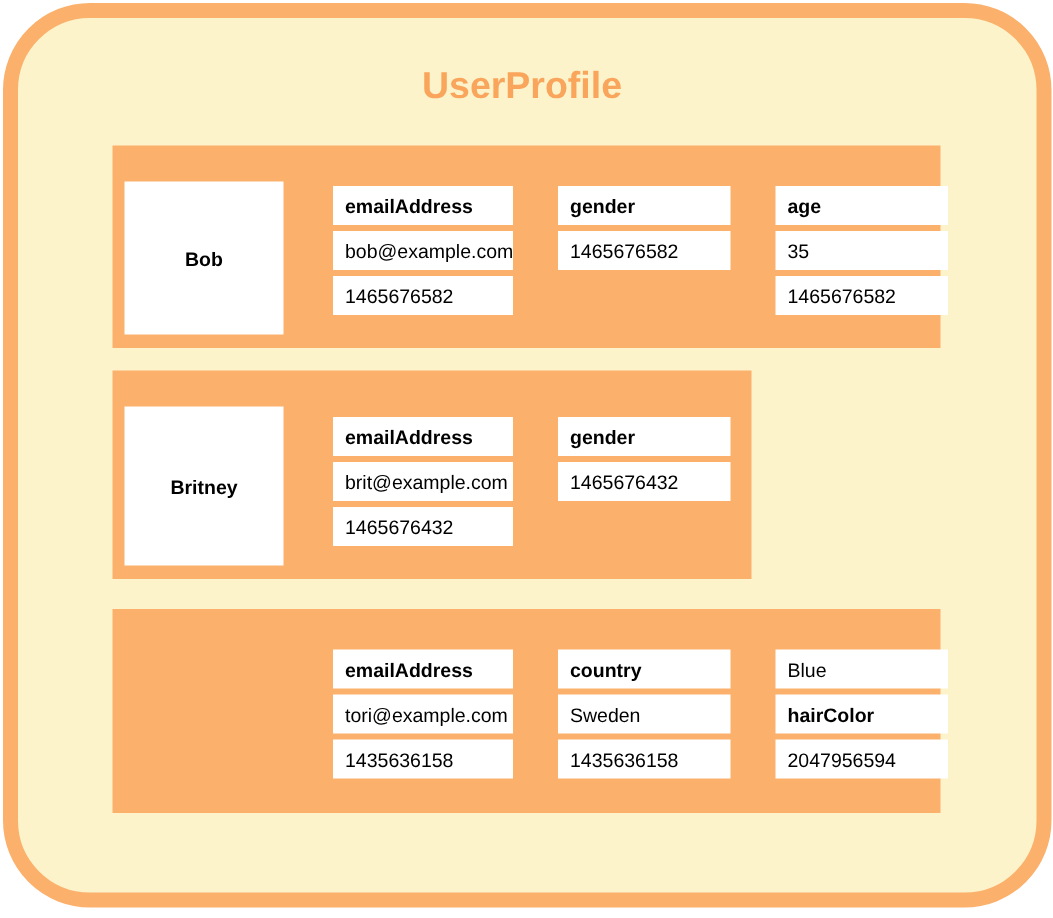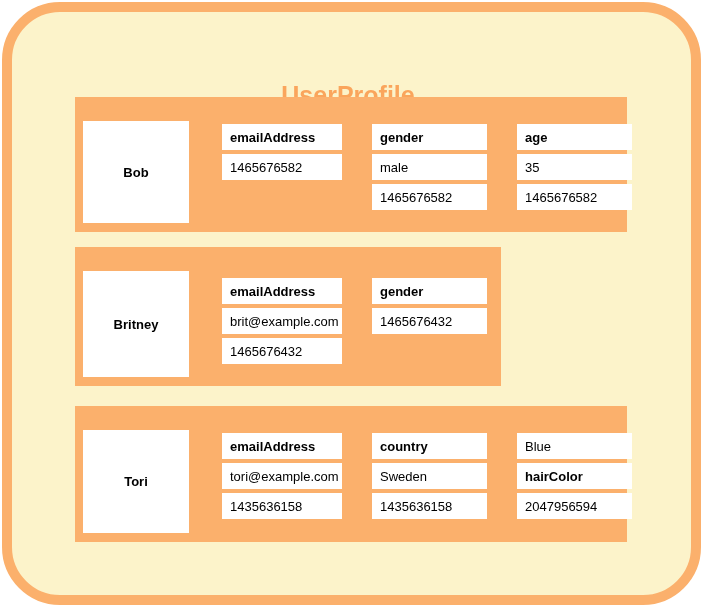--- a/index.html
+++ b/index.html
@@ -29,21 +29,20 @@
   .title {
     position: absolute;
     left: 0;
     top: 31px;
     width: 672px;
     text-align: center;
     font-size: 25px;
     font-weight: bold;
     color: #faa55c;
     letter-spacing: 0px;
-    margin-top: 38px;
   }
   .row-block {
     position: absolute;
     left: 75px;
     background: #fbb06c;
   }
   .row-bob     { top: 97px;  width: 552px; height: 135px; }
   .row-britney { top: 247px; width: 426px; height: 139px; }
   .row-tori    { top: 406px; width: 552px; height: 136px; }
   .key-cell {
@@ -97,25 +96,25 @@
 <div class="canvas">
   <div class="frame">
     <div class="title">UserProfile</div>
   </div>
 
   <div class="row-block row-bob">
     <div class="key-cell">Bob</div>
     <div class="columns">
       <div class="column col-wide">
         <div class="cell name">emailAddress</div>
+        <div class="cell value">bob@example.com</div>
         <div class="cell ts">1465676582</div>
       </div>
       <div class="column col-narrow">
         <div class="cell name">gender</div>
-        <div class="cell value">male</div>
         <div class="cell ts">1465676582</div>
       </div>
       <div class="column col-narrow">
         <div class="cell name">age</div>
         <div class="cell value">35</div>
         <div class="cell ts">1465676582</div>
       </div>
     </div>
   </div>
 
@@ -128,21 +127,20 @@
         <div class="cell ts">1465676432</div>
       </div>
       <div class="column col-narrow">
         <div class="cell name">gender</div>
         <div class="cell ts">1465676432</div>
       </div>
     </div>
   </div>
 
   <div class="row-block row-tori">
-    <div class="key-cell">Tori</div>
     <div class="columns">
       <div class="column col-wide">
         <div class="cell name">emailAddress</div>
         <div class="cell value">tori@example.com</div>
         <div class="cell ts">1435636158</div>
       </div>
       <div class="column col-narrow">
         <div class="cell name">country</div>
         <div class="cell value">Sweden</div>
         <div class="cell ts">1435636158</div>

